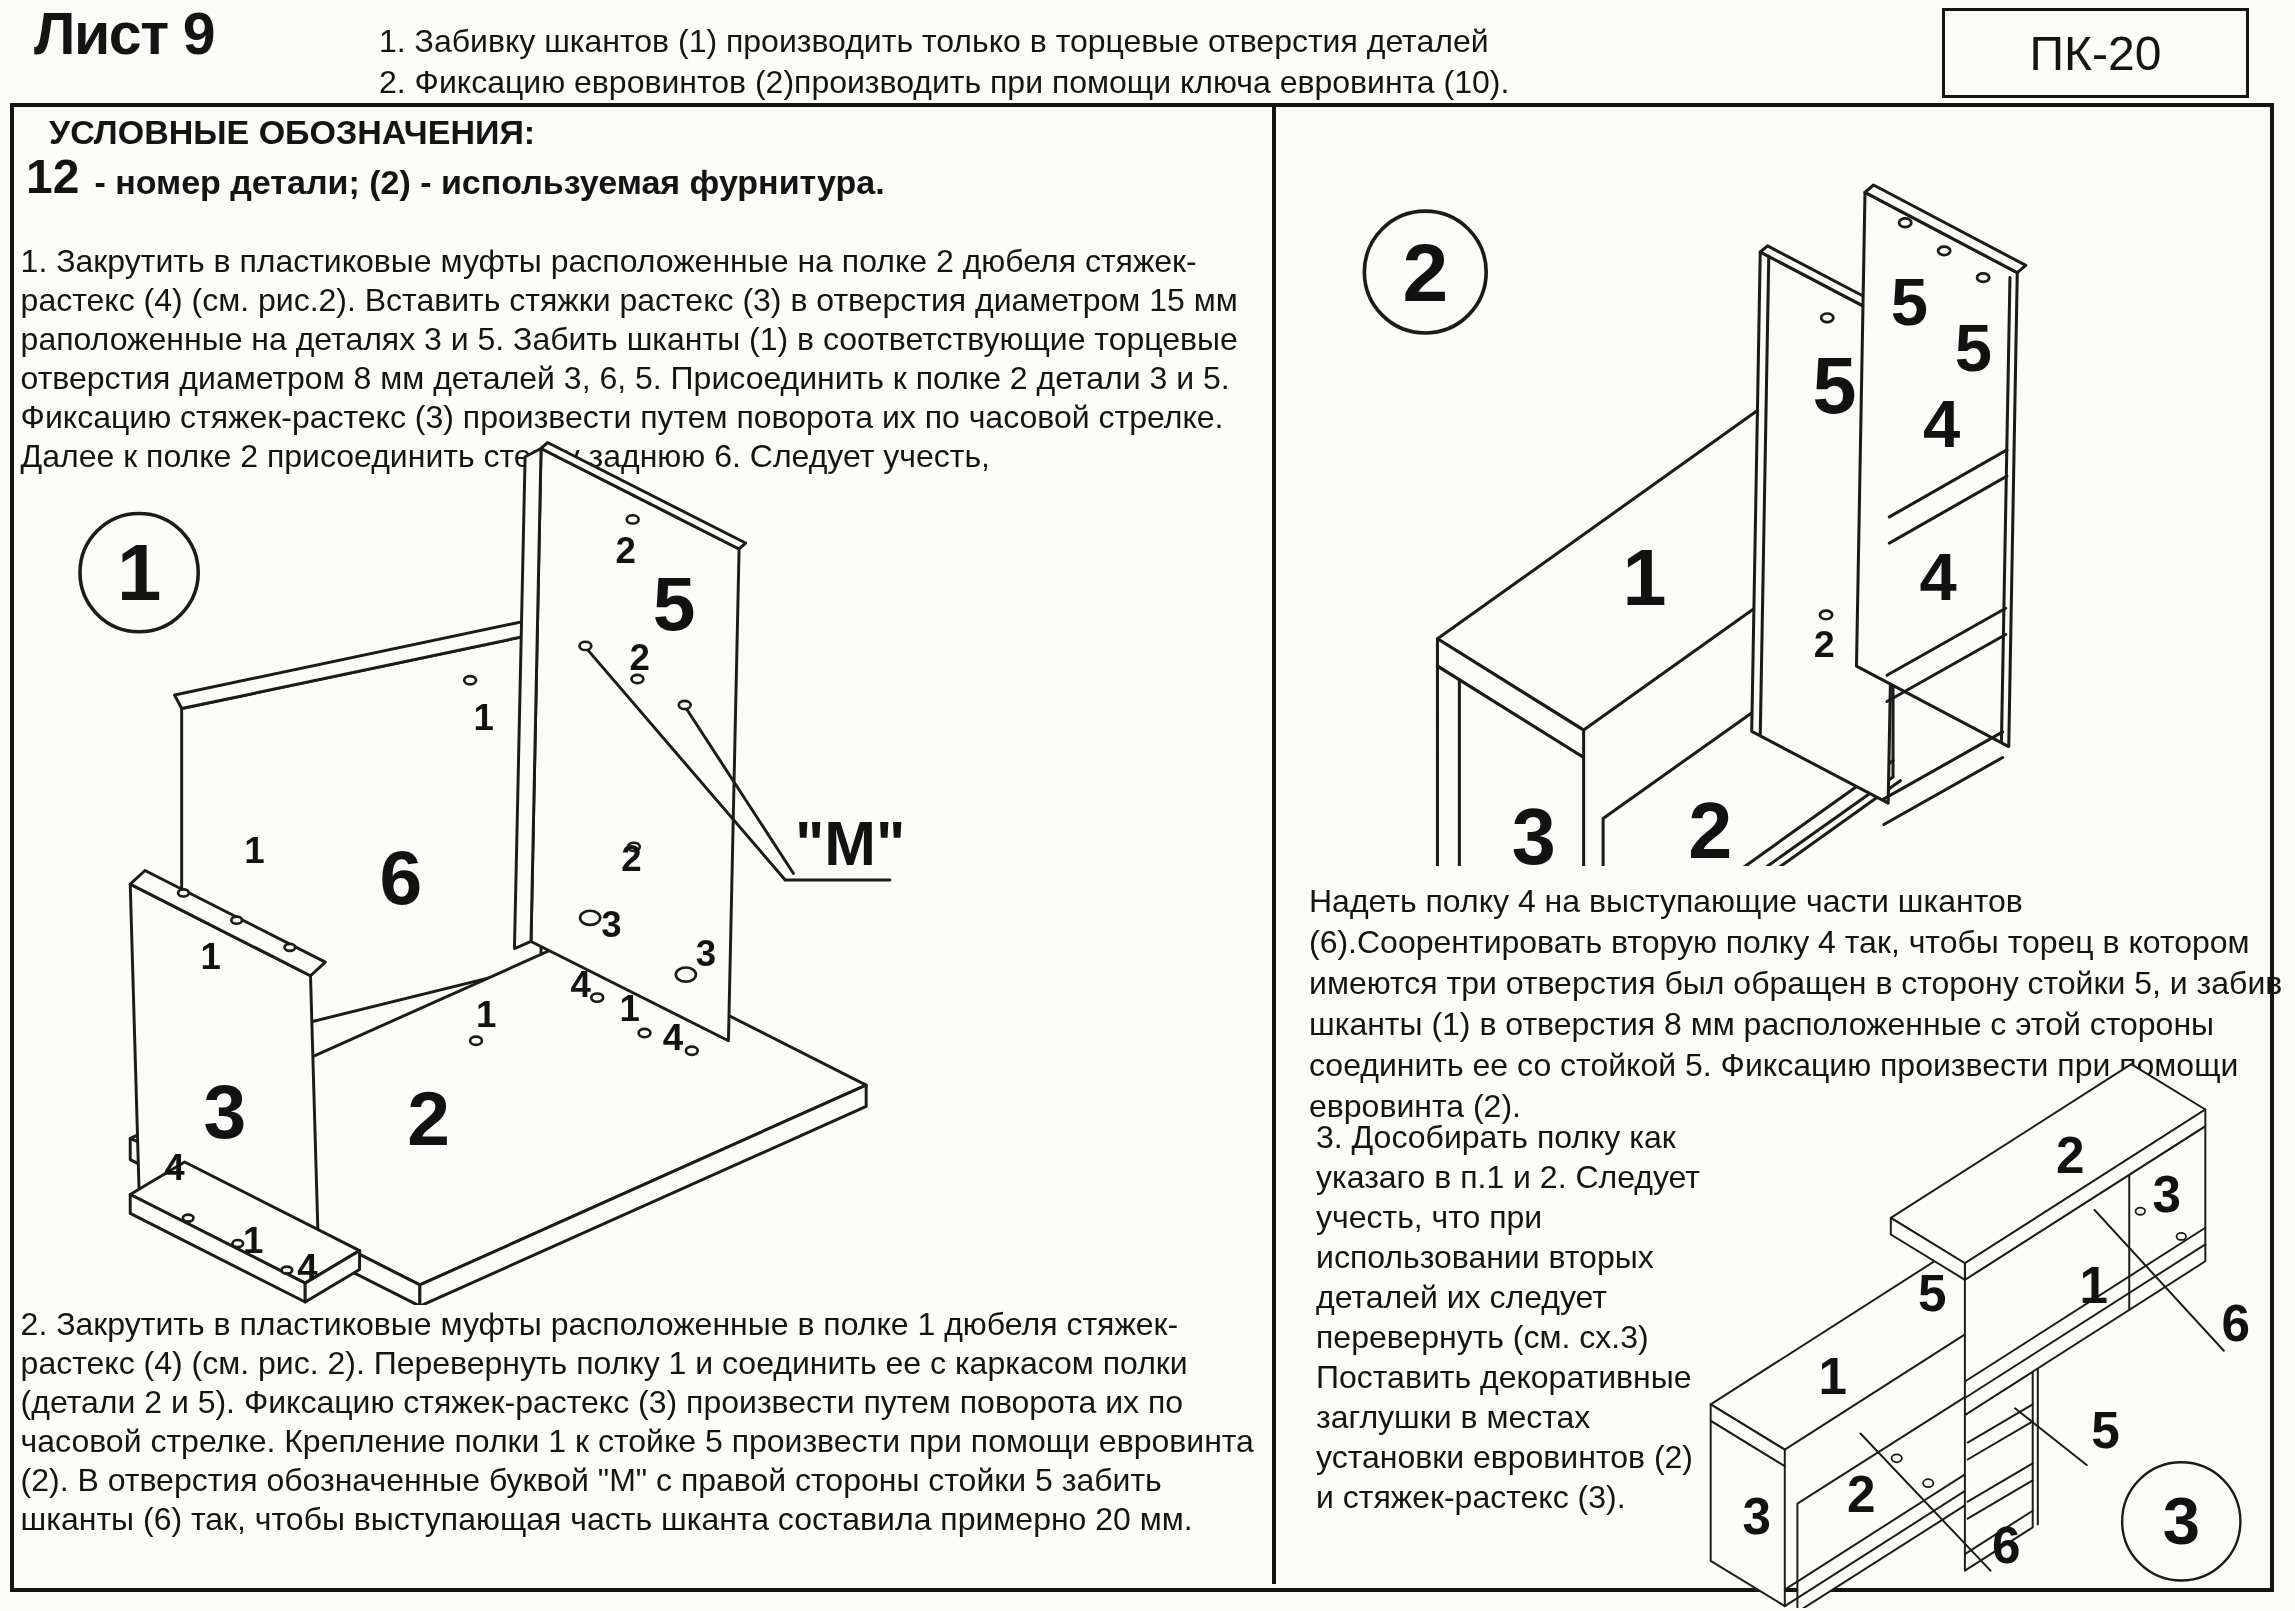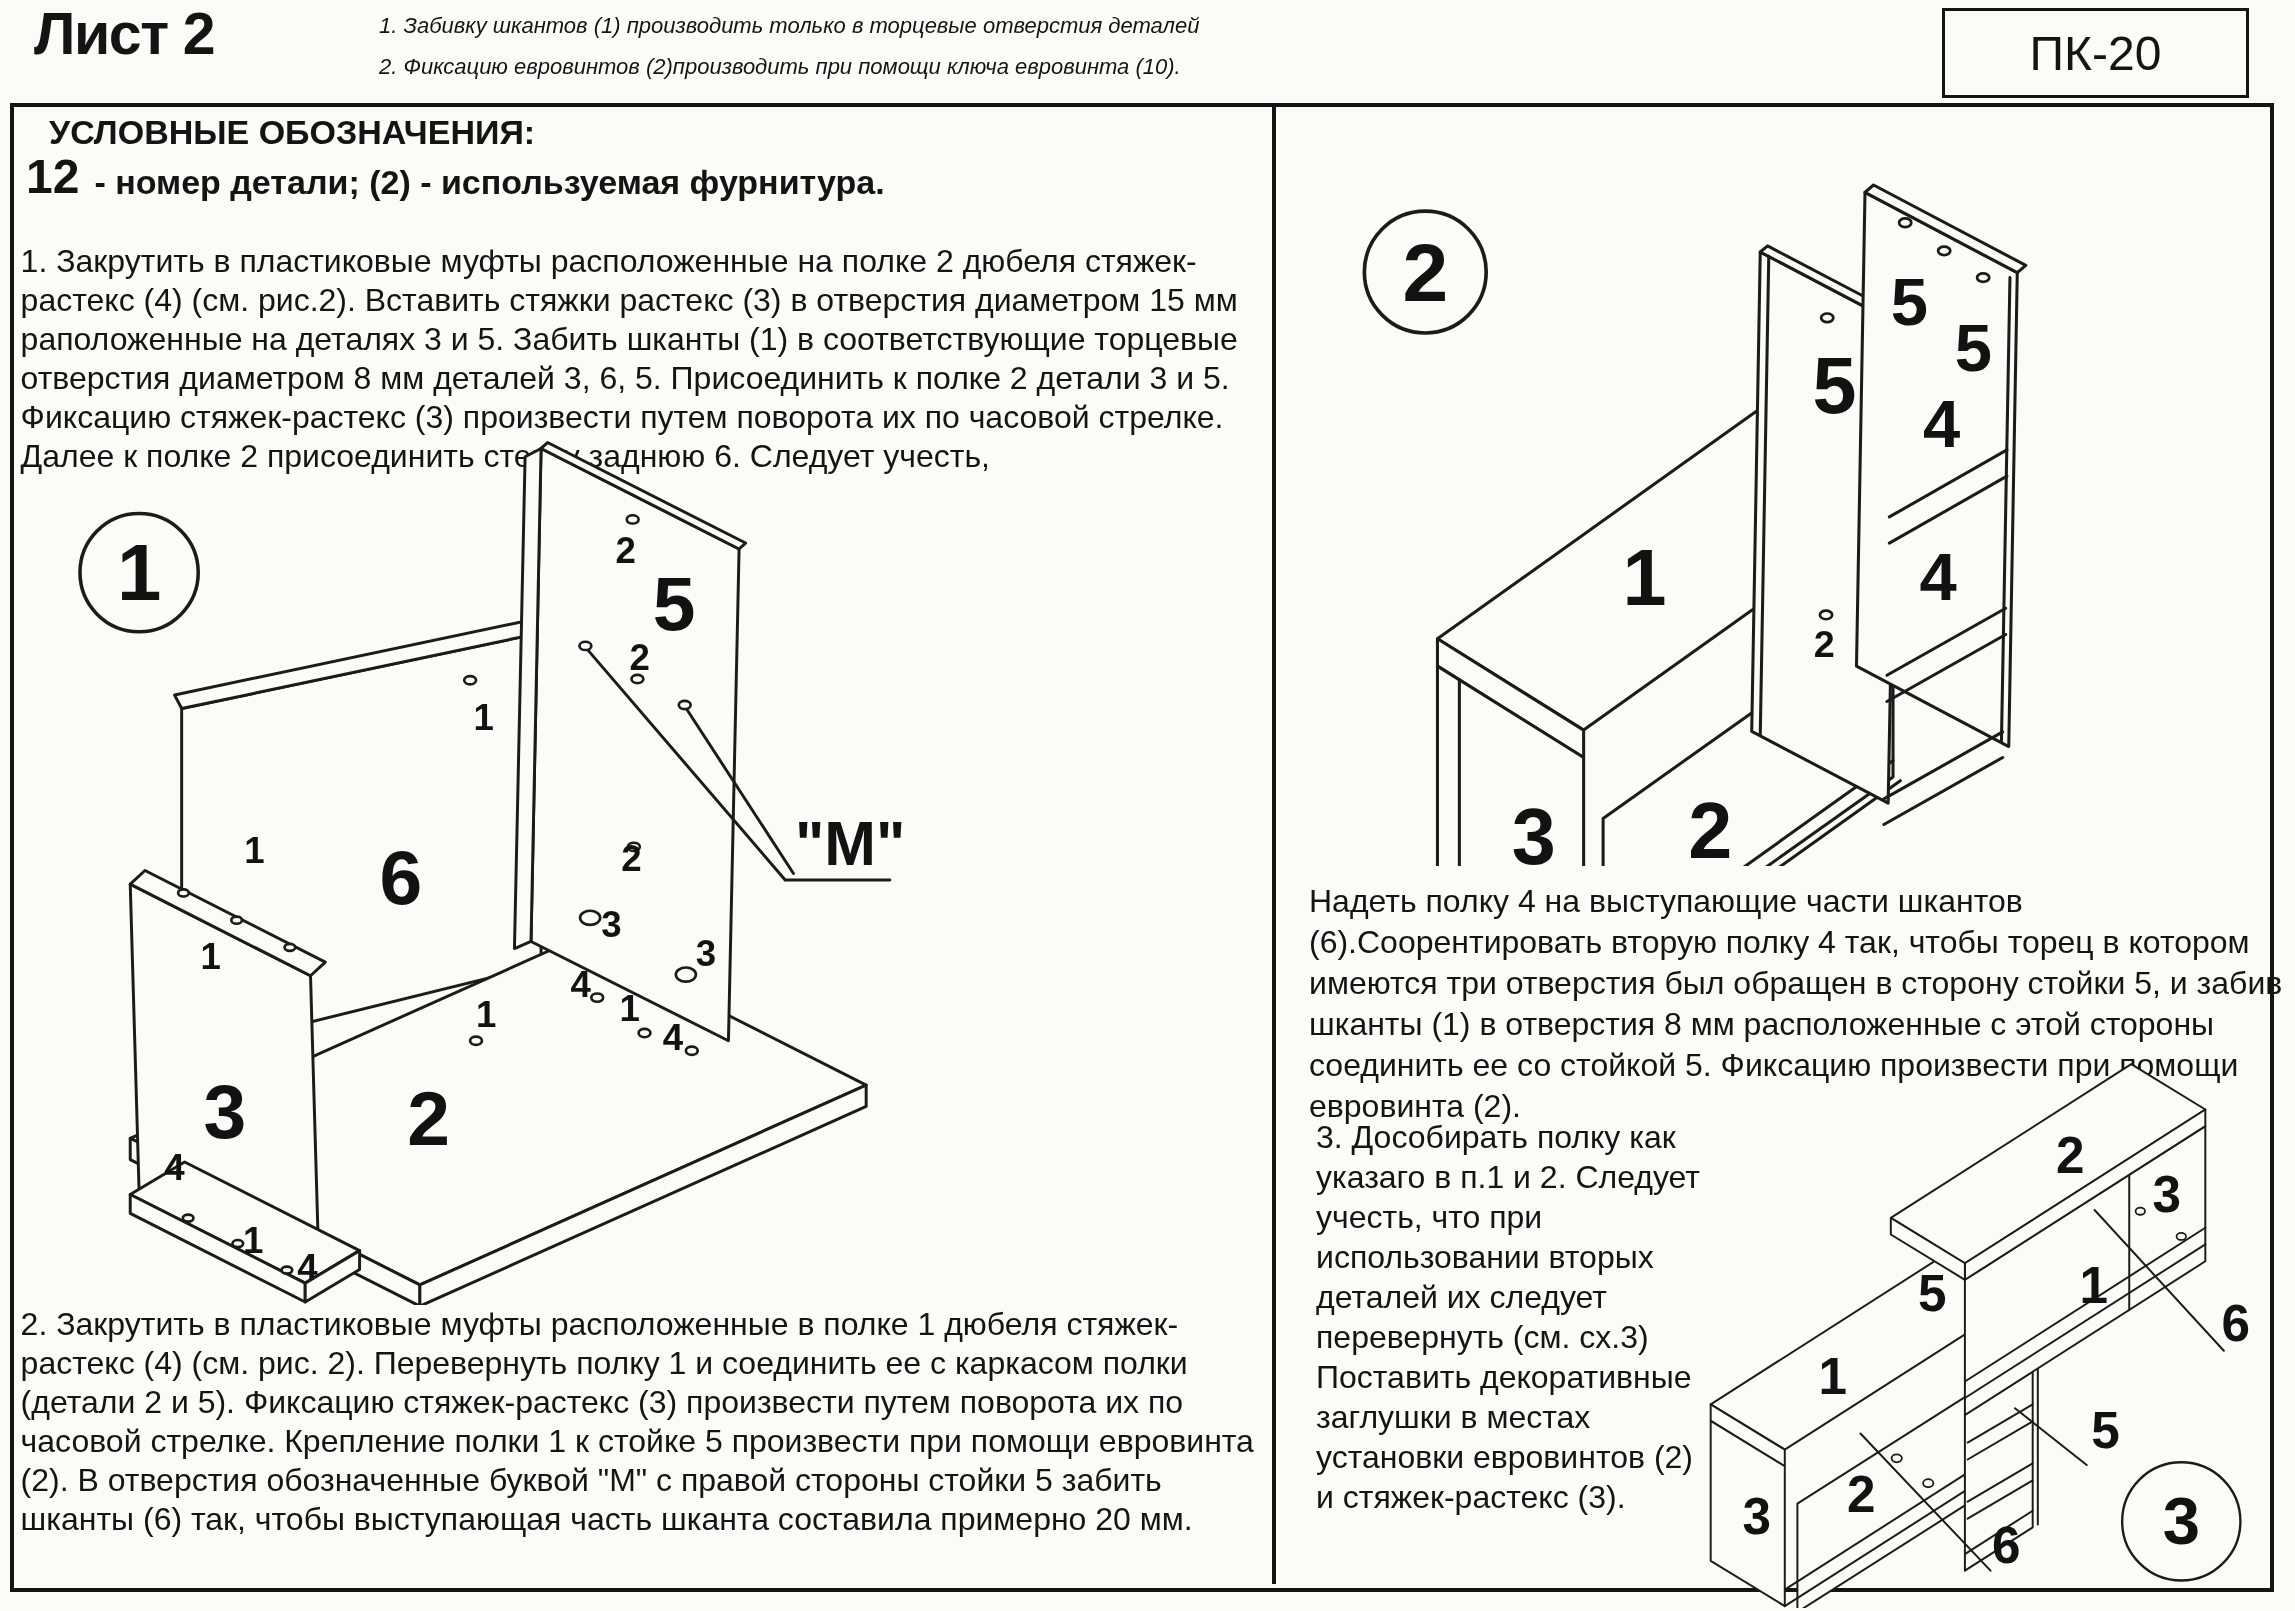--- a/index.html
+++ b/index.html
@@ -1,20 +1,20 @@
 <!DOCTYPE html>
 <html style="font-size:11px"><head>
 <meta charset="utf-8">
 <style>
   html,body{margin:0;padding:0;background:#e8e8e5;}
   .page{position:relative;width:2295px;height:1612px;background:#fbfbf8;overflow:hidden;
         font-family:"Liberation Sans",sans-serif;color:#141414;}
   .abs{position:absolute;}
   .sheet-title{left:34px;top:0px;font-size:59px;font-weight:700;letter-spacing:-1.4px;}
-  .hdr-note{left:379px;top:5px;width:1250px;font-size:22px;line-height:41px;font-weight:400;font-style:italic;}
+  .hdr-note{left:379px;top:21px;width:1250px;font-size:32px;line-height:41px;font-weight:400;}
   .code-box{left:1942px;top:8.2px;width:301px;height:84px;border:3.4px solid #141414;
             display:flex;align-items:center;justify-content:center;font-size:48px;}
   .content-frame{left:10.3px;top:103px;width:2256px;height:1481px;border:4.1px solid #141414;}
   .panel-divider{left:1272px;top:107px;width:4.1px;height:1477px;background:#141414;}
   .legend-title{left:49px;top:113px;font-size:34px;font-weight:700;text-align:center;}
   .legend-row{left:26px;top:153px;display:flex;align-items:flex-start;}
   .legend-num{font-size:48px;font-weight:700;line-height:48px;}
   .legend-desc{font-size:34px;font-weight:700;margin-left:15px;margin-top:9.6px;}
   .section-title{left:0px;top:202px;width:1195px;text-align:center;font-size:37px;letter-spacing:0.7px;}
   .body-text{font-size:32px;line-height:39px;font-weight:400;}
@@ -28,21 +28,21 @@
   svg .face{fill:#fbfbf8;stroke:#1b1b1b;stroke-width:5;stroke-linejoin:round;}
   svg .hole{fill:#fbfbf8;stroke:#1b1b1b;stroke-width:4.5;}
   svg .circ{fill:none;stroke:#1b1b1b;stroke-width:6;}
   svg text{font-family:"Liberation Sans",sans-serif;fill:#121212;}
 </style>
 </head>
 <body>
 
 <div class="page">
 
-  <div class="abs sheet-title">Лист 2</div>
+  <div class="abs sheet-title">Лист 9</div>
   <div class="abs hdr-note">
     <div>1. Забивку шкантов (1) производить только в торцевые отверстия деталей</div>
     <div>2. Фиксацию евровинтов (2)производить при помощи ключа евровинта (10).</div>
   </div>
   <div class="abs code-box">
     <span>ПК-20</span>
   </div>
 
   <div class="abs content-frame"></div>
   <div class="abs panel-divider"></div>

